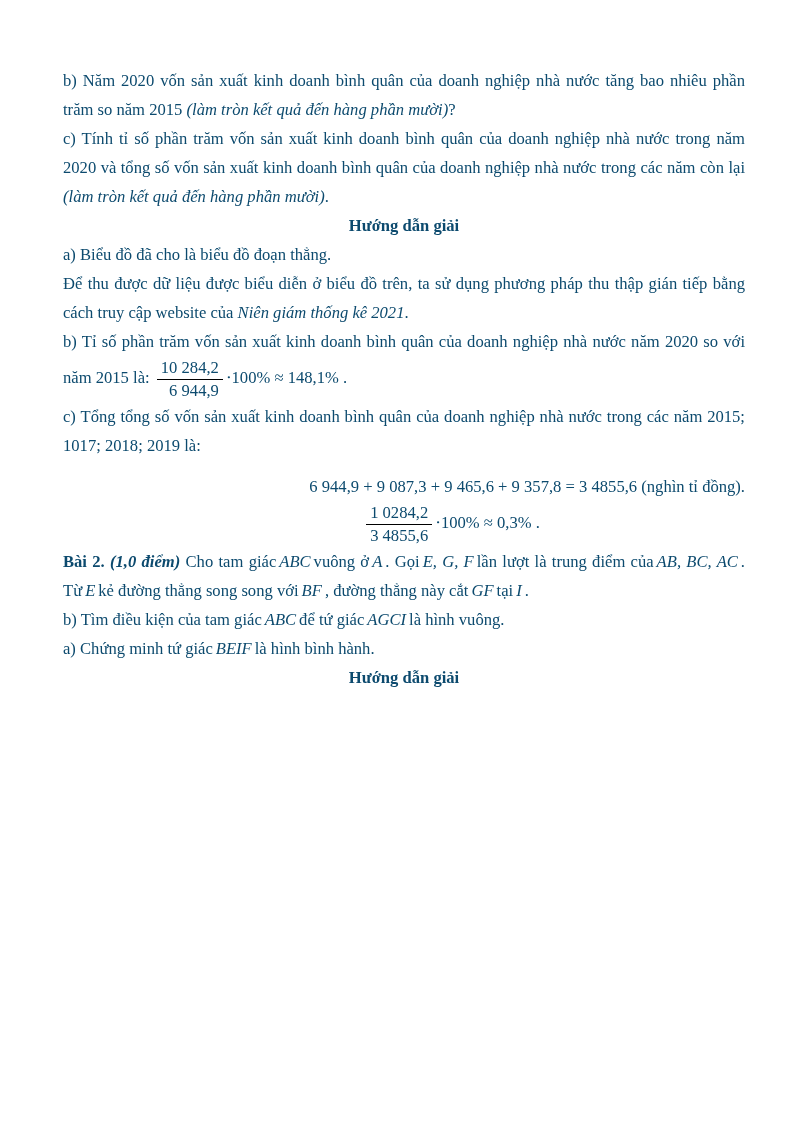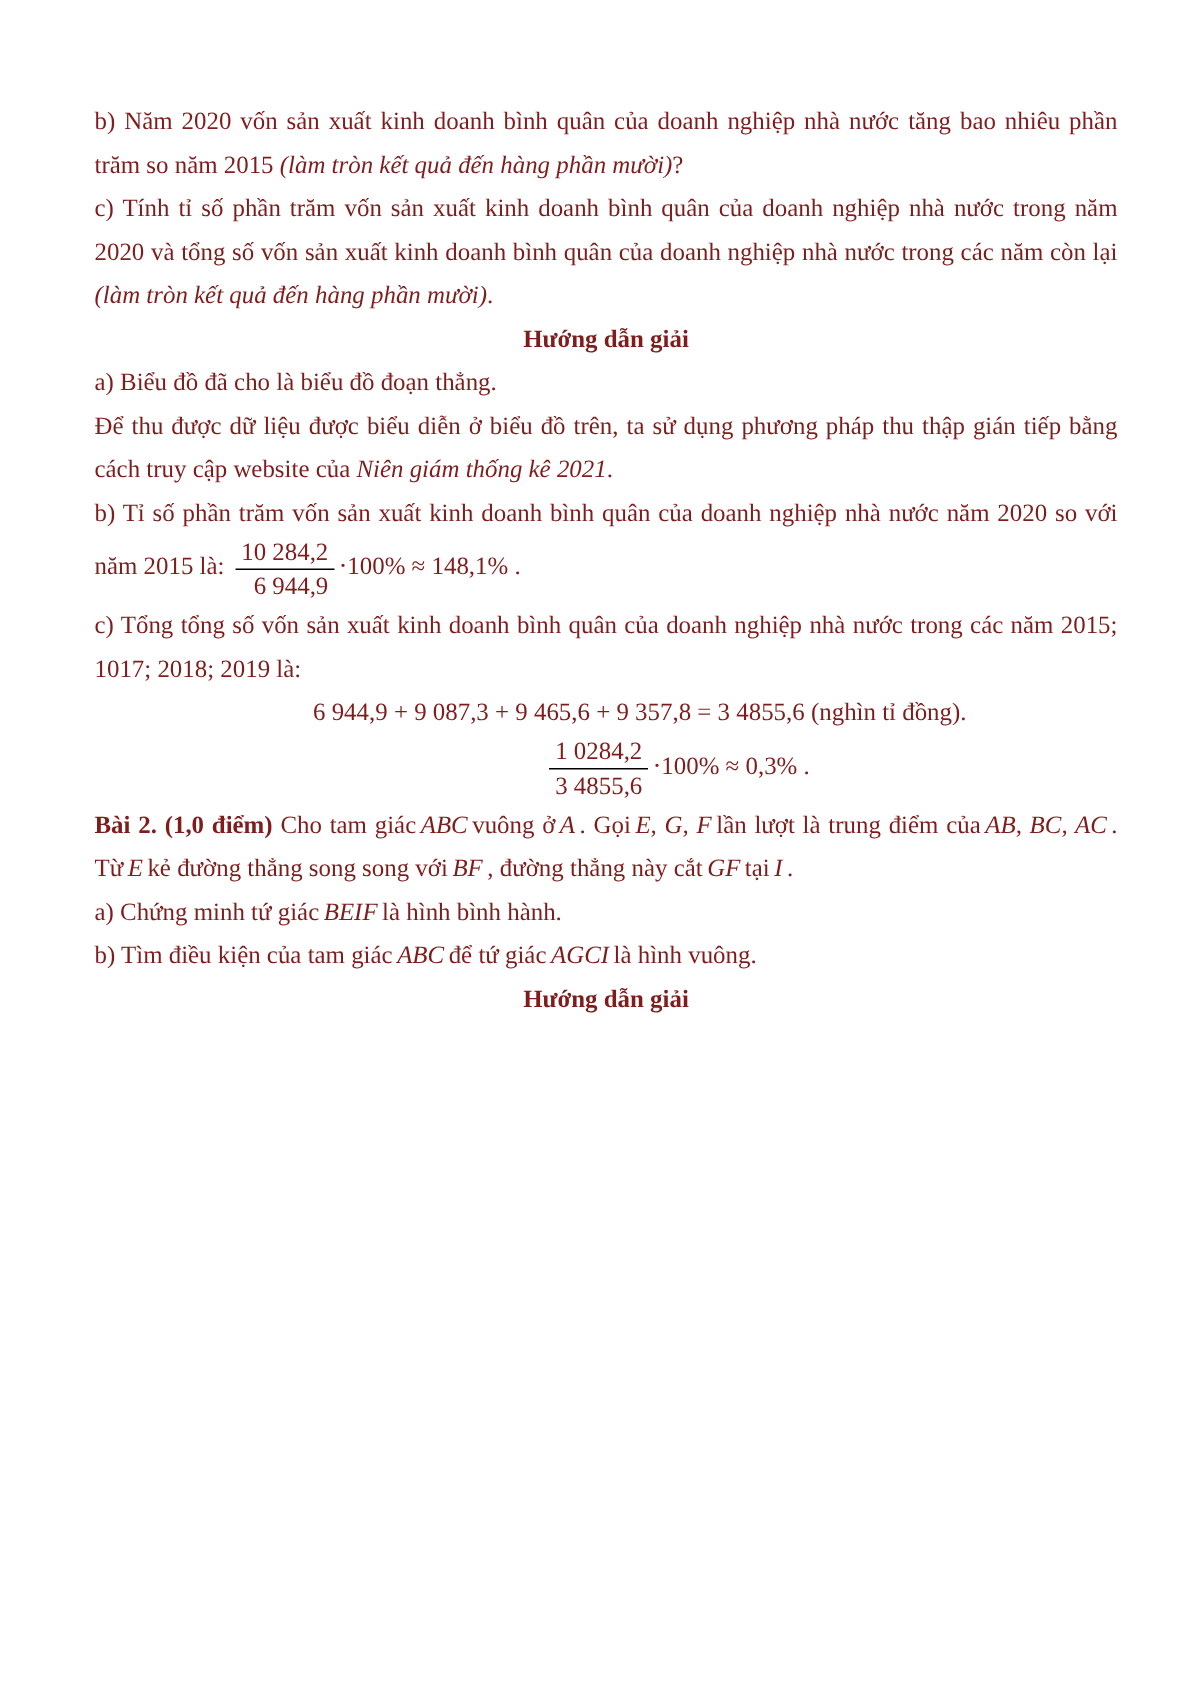--- a/index.html
+++ b/index.html
@@ -7,39 +7,39 @@
     position: relative;
     width: 794px;
     height: 1122px;
     margin: 0 auto;
     background: #ffffff;
     box-sizing: border-box;
     padding: 66px 49px 0 63px;
     font-family: "Liberation Serif", "DejaVu Serif", serif;
     font-size: 16.6px;
     line-height: 29px;
-    color: #7f1d1d;
+    color: #0c4a6e;
     overflow: hidden;
   }
   p { margin: 0; text-align: justify; }
   .heading { font-weight: bold; text-align: center; }
   .it { font-style: italic; }
   .bold { font-weight: bold; }
-  .boldit { font-weight: bold; }
+  .boldit { font-weight: bold; font-style: italic; }
   .mi { font-style: italic; margin: 0 3px; }
   .frac {
     display: inline-block;
     vertical-align: middle;
     text-align: right;
     line-height: 1.18;
     margin: 2px 3px;
   }
   .frac .num { display: block; border-bottom: 1.3px solid #000; padding: 0 4px 1px 4px; }
   .frac .den { display: block; padding: 1px 4px 0 4px; }
-  .eq-line-1 { text-align: center; padding-left: 45px; }
+  .eq-line-1 { text-align: right; padding-left: 45px; margin-top: 12px; }
   .eq-line-2 { text-align: center; padding-left: 95px; }
 </style>
 </head>
 <body>
 
 <div class="page">
 
   <p><span>b) Năm 2020 vốn sản xuất kinh doanh bình quân của doanh nghiệp nhà nước tăng bao nhiêu phần trăm so năm 2015 </span><span class="it">(làm tròn kết quả đến hàng phần mười)</span><span>?</span></p>
 
   <p><span>c) Tính tỉ số phần trăm vốn sản xuất kinh doanh bình quân của doanh nghiệp nhà nước trong năm 2020 và tổng số vốn sản xuất kinh doanh bình quân của doanh nghiệp nhà nước trong các năm còn lại </span><span class="it">(làm tròn kết quả đến hàng phần mười)</span><span>.</span></p>
@@ -56,19 +56,19 @@
   <p>c) Tổng tổng số vốn sản xuất kinh doanh bình quân của doanh nghiệp nhà nước trong các năm 2015; 1017; 2018; 2019 là:</p>
 
   <p class="eq-line-1"><span>6 944,9 + 9 087,3 + 9 465,6 + 9 357,8 = 3 4855,6</span><span> (nghìn tỉ đồng).</span></p>
 
 
   <p class="eq-line-2"><span class="frac"><span class="num">1 0284,2</span><span class="den">3 4855,6</span></span><span>⋅100% ≈ 0,3% .</span></p>
 
 
   <p><span class="bold">Bài 2. </span><span class="boldit">(1,0 điểm)</span><span> Cho tam giác</span><span class="mi">ABC</span><span>vuông ở</span><span class="mi">A</span><span>. Gọi</span><span class="mi">E, G, F</span><span>lần lượt là trung điểm của</span><span class="mi">AB, BC, AC</span><span>. Từ</span><span class="mi">E</span><span>kẻ đường thẳng song song với</span><span class="mi">BF</span><span>, đường thẳng này cắt</span><span class="mi">GF</span><span>tại</span><span class="mi">I</span><span>.</span></p>
 
+  <p><span>b) Tìm điều kiện của tam giác</span><span class="mi">ABC</span><span>để tứ giác</span><span class="mi">AGCI</span><span>là hình vuông.</span></p>
+
   <p><span>a) Chứng minh tứ giác</span><span class="mi">BEIF</span><span>là hình bình hành.</span></p>
-
-  <p><span>b) Tìm điều kiện của tam giác</span><span class="mi">ABC</span><span>để tứ giác</span><span class="mi">AGCI</span><span>là hình vuông.</span></p>
 
   <p class="heading">Hướng dẫn giải</p>
 
 </div>
 
 </body></html>

